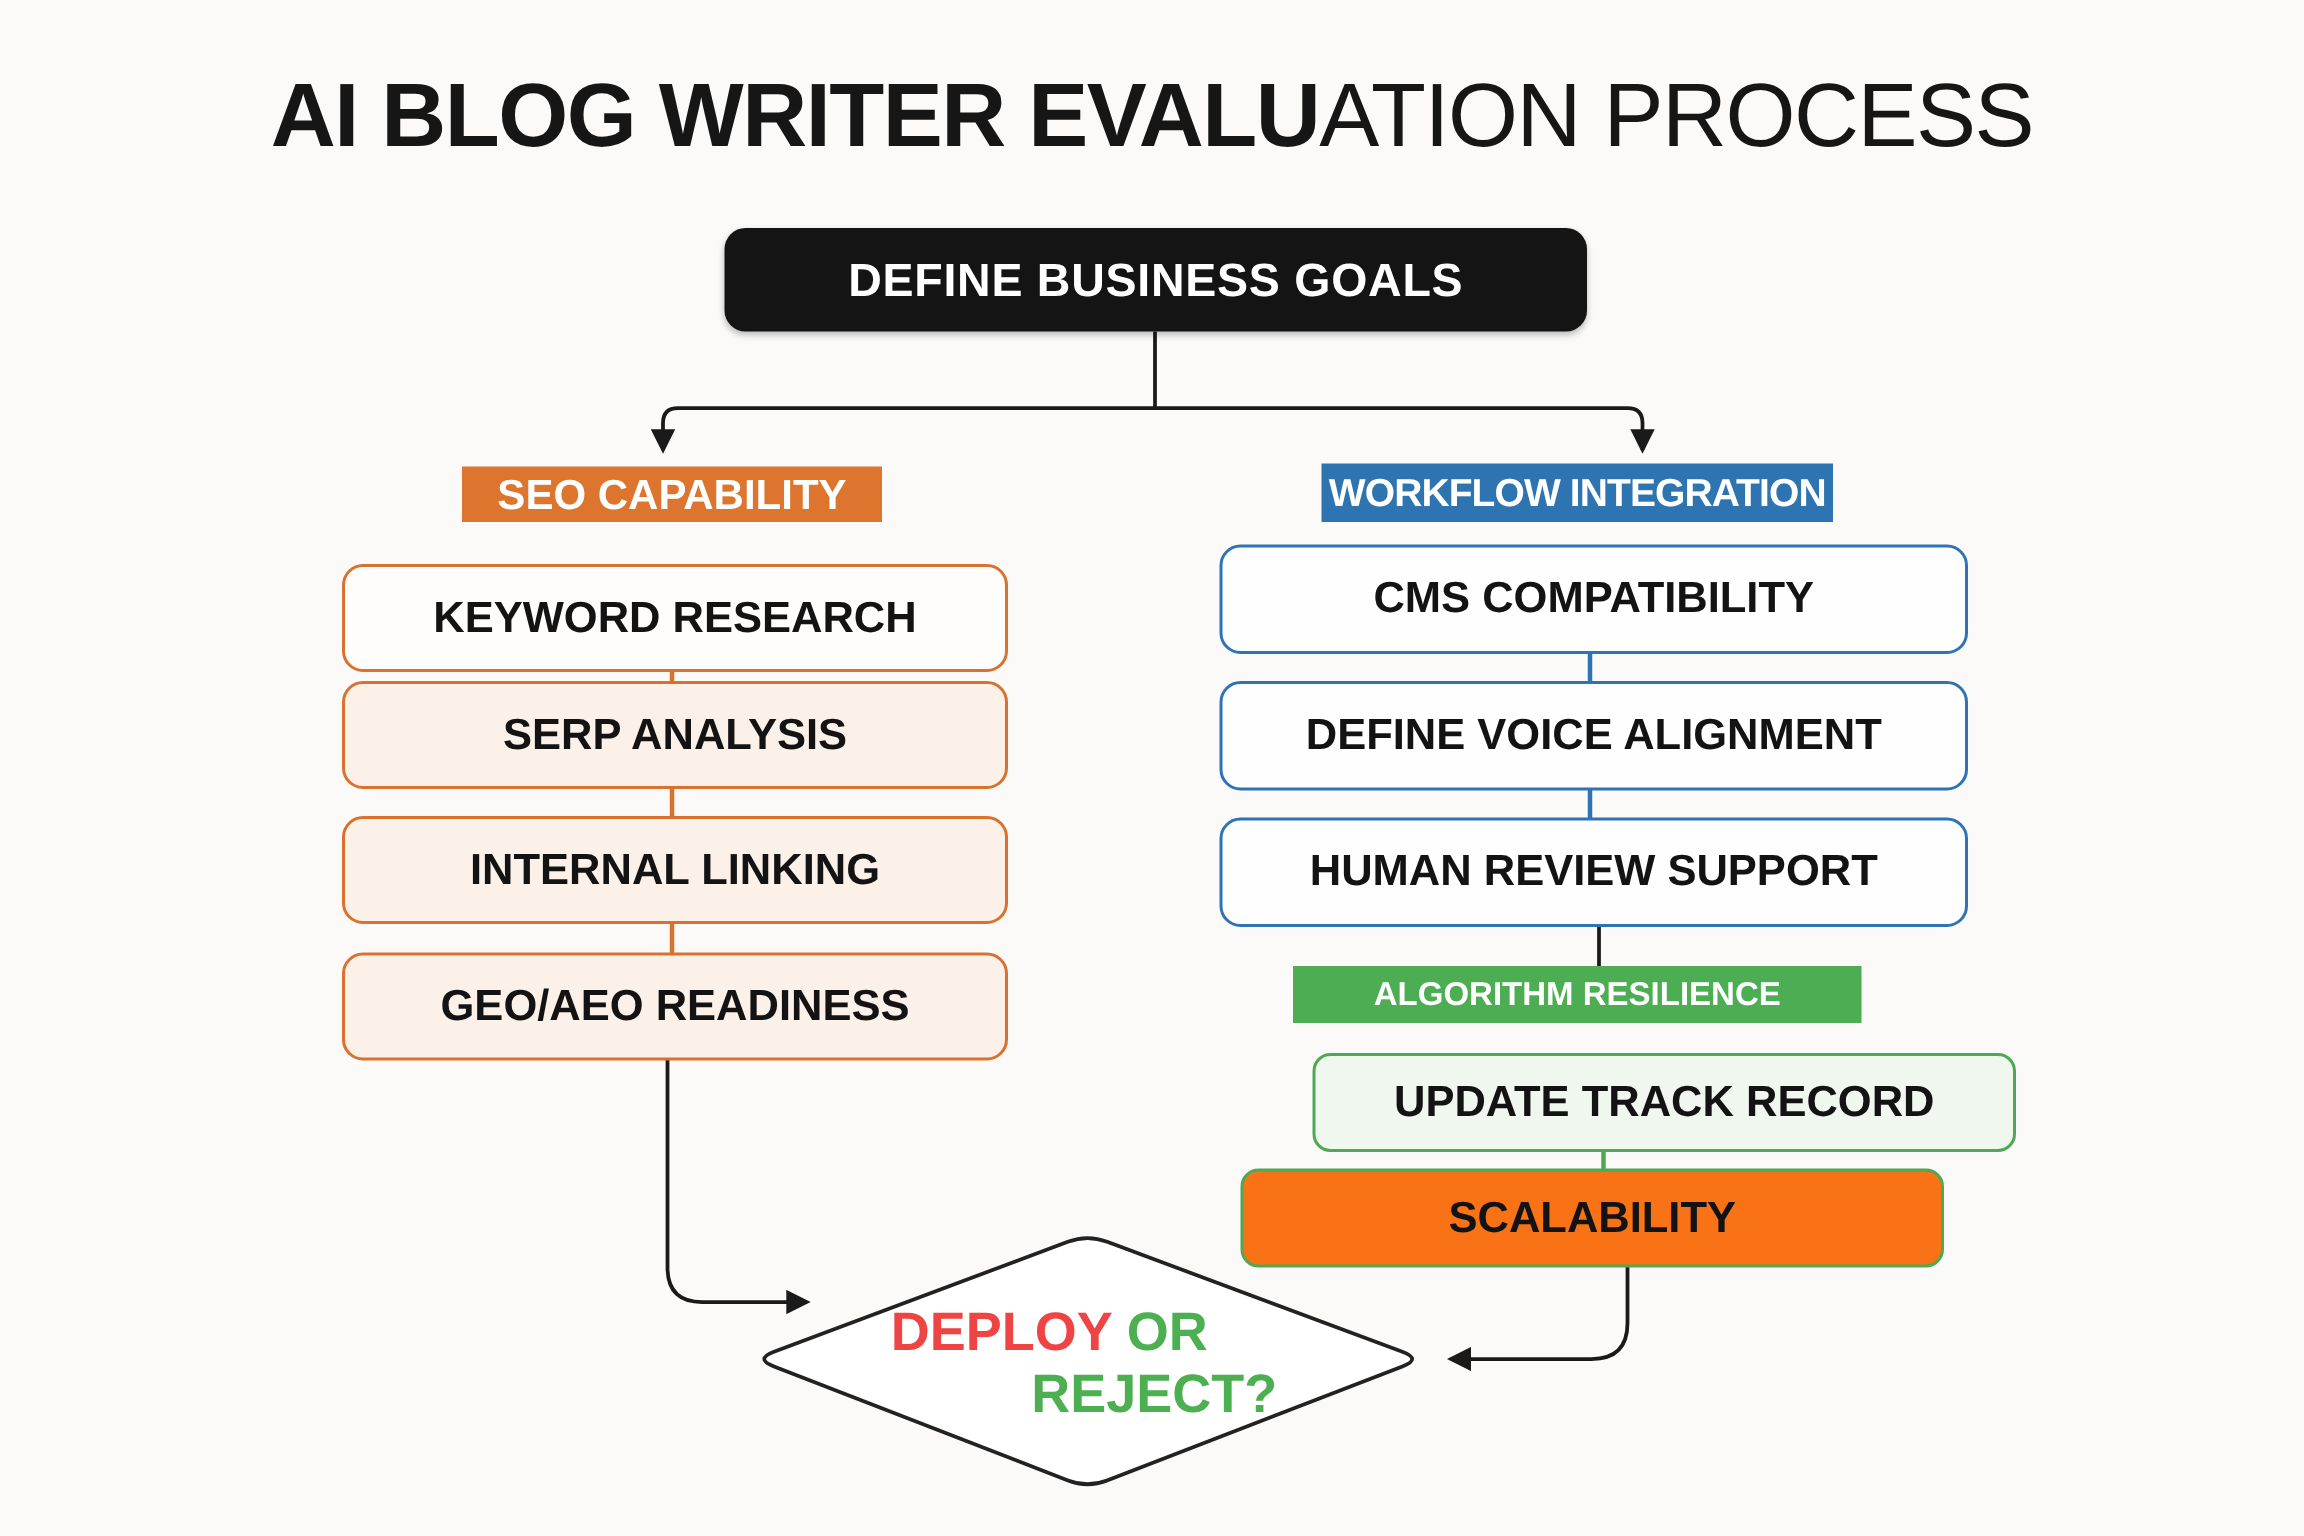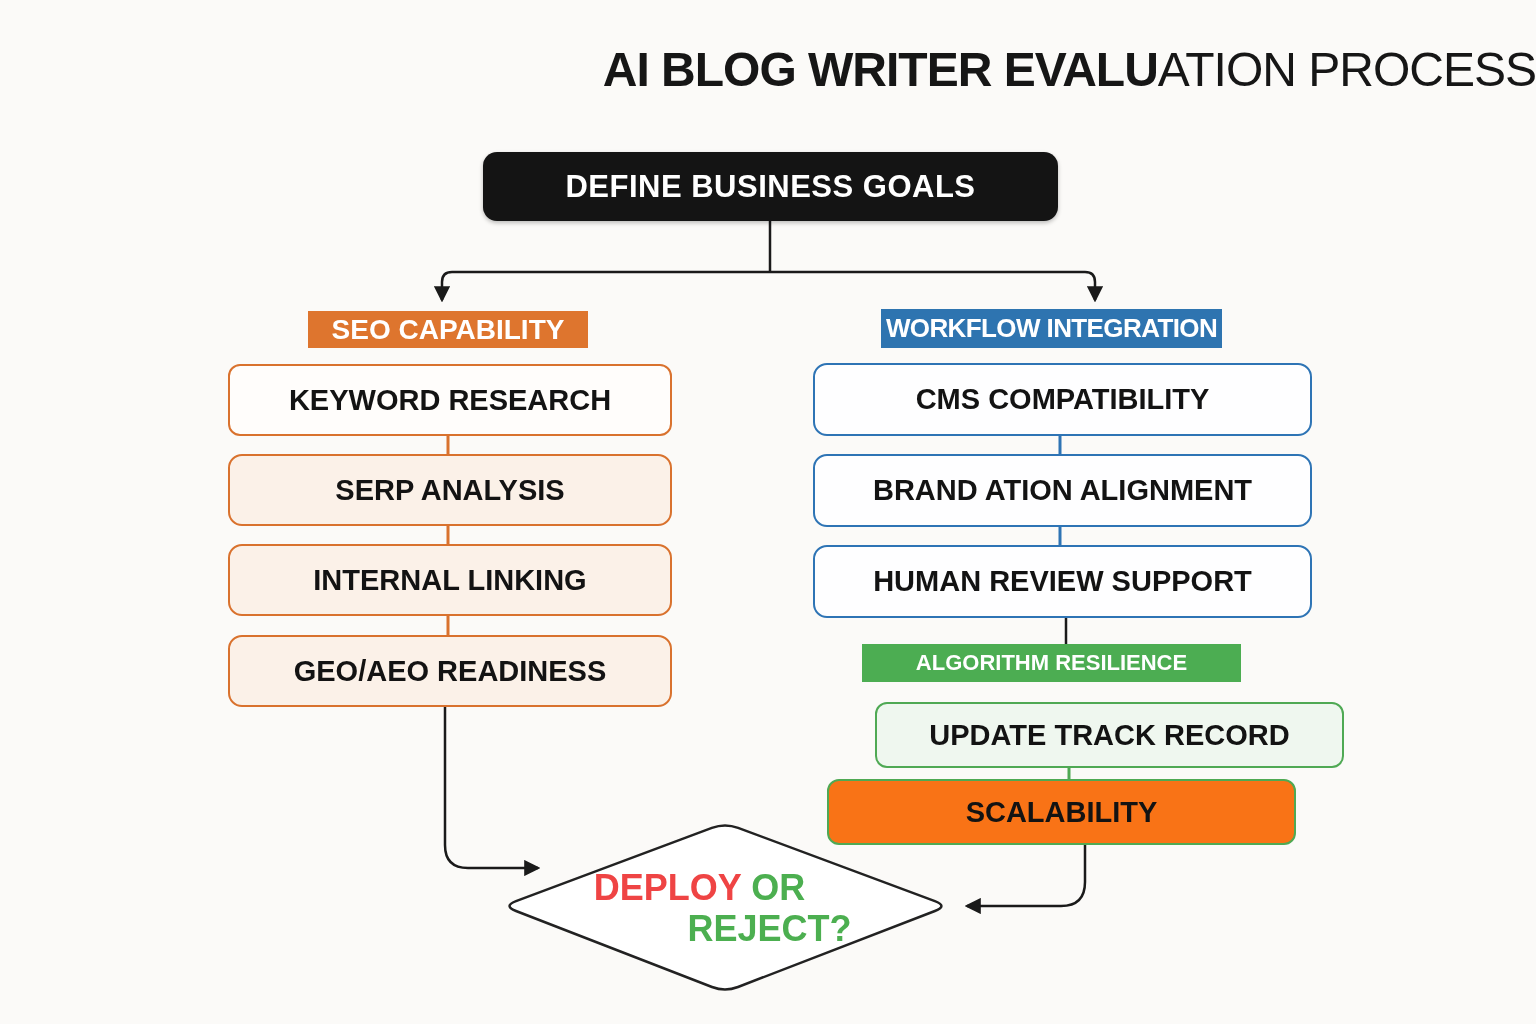--- a/index.html
+++ b/index.html
@@ -9,22 +9,22 @@
     font-family:"Liberation Sans","DejaVu Sans",sans-serif;
     overflow:hidden;
   }
   .canvas{position:relative;width:1536px;height:1024px;}
   .layer{position:absolute;left:0;top:0;width:1536px;height:1024px;}
   svg.layer{z-index:1;}
   .nodes{z-index:2;}
 
   .title{
     position:absolute;left:0;top:42px;width:1536px;
-    text-align:right;color:#161616;
-    font-size:48px;letter-spacing:-1px;white-space:nowrap;
+    text-align:center;color:#161616;
+    font-size:60px;letter-spacing:-1px;white-space:nowrap;
   }
   .title .t-bold{font-weight:700;}
   .title .t-reg{font-weight:400;}
 
   .root-node{
     position:absolute;left:483px;top:152px;width:575px;height:69px;
     background:#141414;border-radius:14px;
     display:flex;align-items:center;justify-content:center;
     color:#FFFFFF;font-size:31px;font-weight:700;letter-spacing:.5px;
     box-shadow:0 2px 4px rgba(0,0,0,.25);
@@ -42,21 +42,21 @@
     position:absolute;display:flex;align-items:center;justify-content:center;
     border-radius:14px;color:#131313;font-size:29px;font-weight:700;
     white-space:nowrap;
   }
   .o-box{left:228px;width:440px;height:68px;border:2.5px solid #D9722E;background:#FBF1E8;}
   .o-box.first{background:#FFFDFB;}
   .b-box{left:813px;width:495px;height:69px;border:2.5px solid #2E74B5;background:#FEFEFF;}
   .g-box{left:827px;width:465px;height:62px;border:2.5px solid #4FA954;background:#EFF7EF;border-radius:12px;}
   .g-box.last{background:#f97316;}
 
-  .o1{top:364px;border-radius:12px;}.o2{top:454px;}.o3{top:544px;}.o4{top:635px;}
+  .o1{top:376px;}.o2{top:454px;}.o3{top:544px;}.o4{top:635px;}
   .b1{top:363px;}.b2{top:454px;}.b3{top:545px;}
   .g1{top:702px;margin-left:48px;}.g2{top:779px;}
 
   .decision-text{
     position:absolute;left:503px;top:867px;width:445px;z-index:3;
     font-size:36px;font-weight:700;line-height:41px;
   }
   .decision-text .dline{position:relative;text-align:center;white-space:nowrap;}
   .dline1{left:-26px;}
   .dline2{left:44px;}
@@ -104,21 +104,21 @@
     <div class="root-node">DEFINE BUSINESS GOALS</div>
 
     <div class="sec-label sec-seo">SEO CAPABILITY</div>
     <div class="box o-box first o1">KEYWORD RESEARCH</div>
     <div class="box o-box o2">SERP ANALYSIS</div>
     <div class="box o-box o3">INTERNAL LINKING</div>
     <div class="box o-box o4">GEO/AEO READINESS</div>
 
     <div class="sec-label sec-wf">WORKFLOW INTEGRATION</div>
     <div class="box b-box b1">CMS COMPATIBILITY</div>
-    <div class="box b-box b2">BRAND ATION ALIGNMENT</div>
+    <div class="box b-box b2">DEFINE VOICE ALIGNMENT</div>
     <div class="box b-box b3">HUMAN REVIEW SUPPORT</div>
 
     <div class="sec-label sec-alg">ALGORITHM RESILIENCE</div>
     <div class="box g-box g1">UPDATE TRACK RECORD</div>
     <div class="box g-box last g2">SCALABILITY</div>
 
     <div class="decision-text">
       <div class="dline dline1"><span class="d-black">DEPLOY</span><span class="d-green"> OR</span></div>
       <div class="dline dline2 d-green">REJECT?</div>
     </div>

